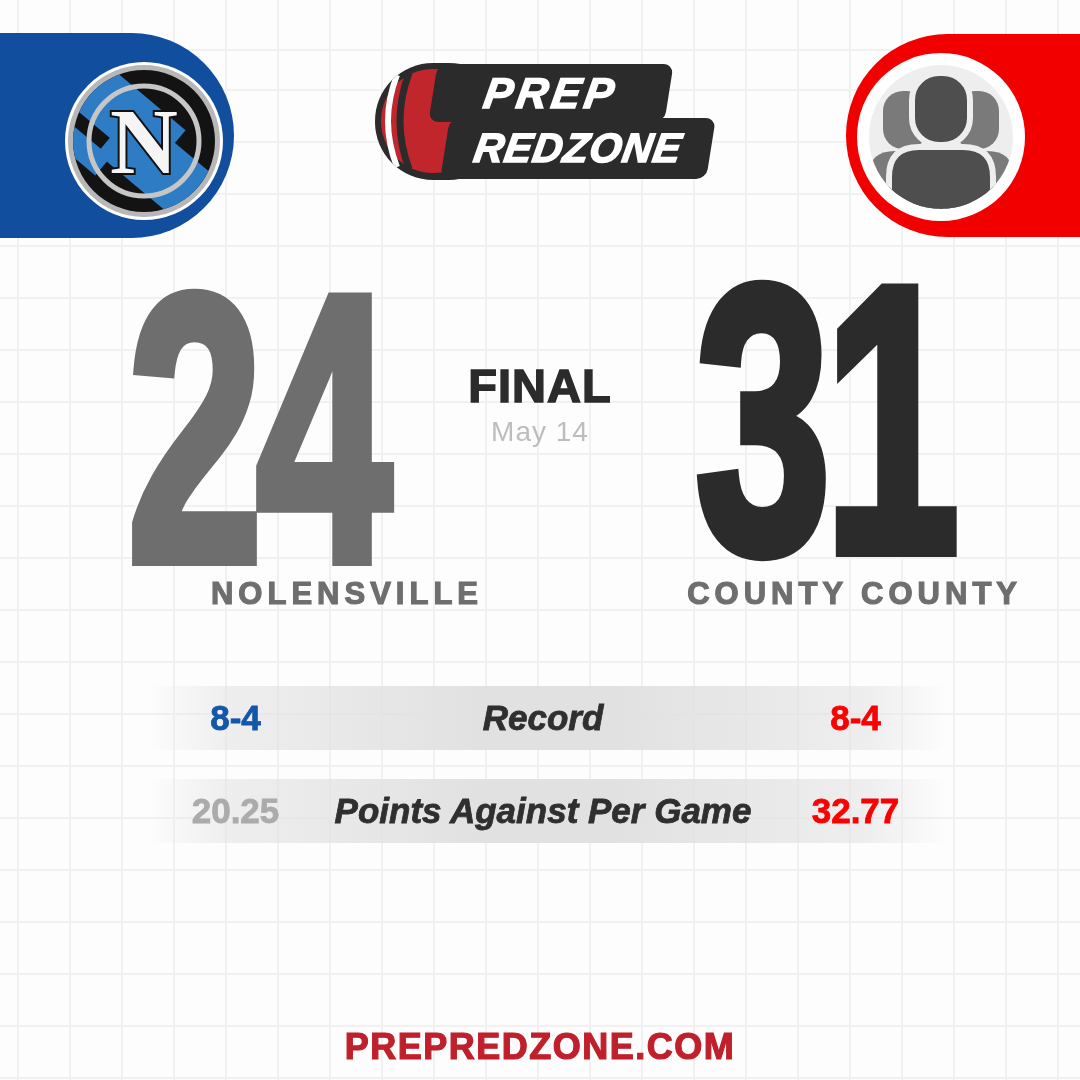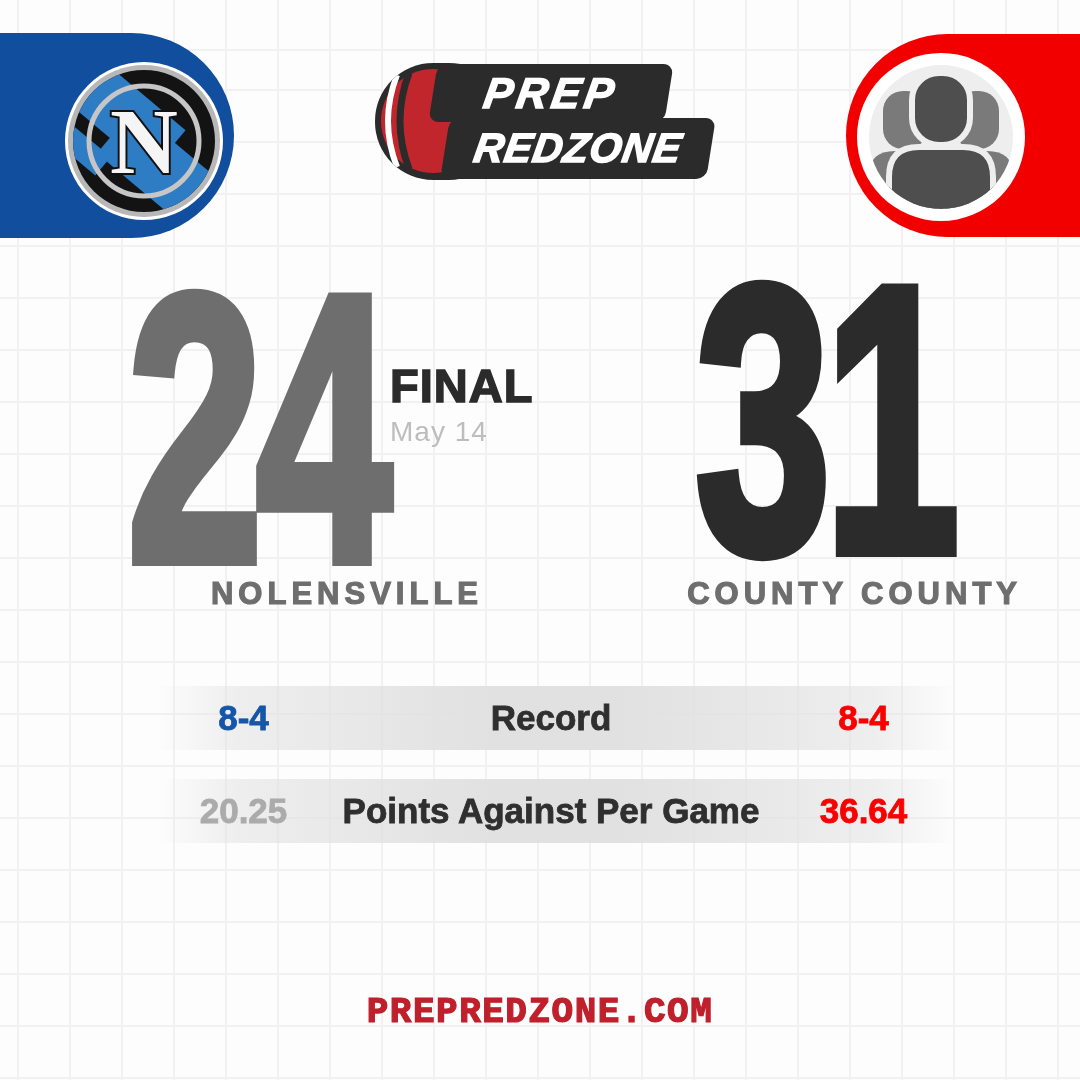--- a/index.html
+++ b/index.html
@@ -35,38 +35,38 @@
   .score span{font-size:380px;line-height:1;font-weight:700;letter-spacing:-10px;
               transform:scaleX(0.64);-webkit-text-stroke:12px currentColor;}
   .score-left{left:86px;top:281px;color:#6e6e6e;}
   .score-right{left:654px;top:272px;color:#2b2b2b;}
 
   .team-name{position:absolute;top:576px;width:400px;text-align:right;font-size:31px;
              font-weight:700;letter-spacing:5px;color:#6e6e6e;-webkit-text-stroke:1.2px #6e6e6e;}
   .team-name-left{left:83px;}
   .team-name-right{left:622px;}
 
-  .center-status{position:absolute;left:390px;top:358px;width:300px;}
+  .center-status{position:absolute;left:390px;top:358px;width:300px;text-align:center;}
   .final-label{font-size:47px;font-weight:700;color:#2b2b2b;letter-spacing:1px;-webkit-text-stroke:1.5px #2b2b2b;}
   .game-date{margin-top:3px;font-size:28px;color:#bdbdbd;letter-spacing:1px;}
 
   
-  .stats{position:absolute;left:156px;top:686px;width:800px;}
+  .stats{position:absolute;left:148px;top:686px;width:800px;}
   .stat-row{height:64px;margin-bottom:29px;display:grid;grid-template-columns:175px 1fr 185px;
             align-items:center;
             background:linear-gradient(90deg, rgba(228,228,228,0) 0%, rgba(226,226,226,0.55) 10%,
                        #e1e1e1 42%, #e1e1e1 58%, rgba(226,226,226,0.55) 90%, rgba(228,228,228,0) 100%);}
   .stat-cell{font-size:35px;font-weight:700;text-align:center;}
-  .stat-label{color:#2f2f2f;-webkit-text-stroke:0.8px #2f2f2f;}
+  .stat-label{color:#2f2f2f;font-style:italic;-webkit-text-stroke:0.8px #2f2f2f;}
   .v-blue{color:#1456a8;-webkit-text-stroke:0.8px #1456a8;}
   .v-gray{color:#ababab;-webkit-text-stroke:0.8px #ababab;}
   .v-red{color:#fb0000;-webkit-text-stroke:0.8px #fb0000;}
 
-  .footer{position:absolute;left:0;top:992px;width:1080px;text-align:center;
-          font-size:36px;font-weight:700;color:#bf202c;letter-spacing:1.5px;font-family:Liberation Mono, monospace;-webkit-text-stroke:1.2px #bf202c;}
+  .footer{position:absolute;left:0;top:1026px;width:1080px;text-align:center;
+          font-size:36px;font-weight:700;color:#bf202c;letter-spacing:1.5px;-webkit-text-stroke:1.2px #bf202c;}
 </style>
 </head>
 <body>
 
 <div class="canvas">
 
   <div class="pill pill-blue"></div>
   <svg class="team-logo-left" viewBox="0 0 160 160">
     <circle cx="80" cy="80" r="79" fill="#ffffff"></circle>
     <circle cx="80" cy="80" r="76" fill="#b7b7b7"></circle>
@@ -146,19 +146,19 @@
 
   <div class="stats">
     <div class="stat-row">
       <div class="stat-cell v-blue">8-4</div>
       <div class="stat-cell stat-label">Record</div>
       <div class="stat-cell v-red">8-4</div>
     </div>
     <div class="stat-row">
       <div class="stat-cell v-gray">20.25</div>
       <div class="stat-cell stat-label">Points Against Per Game</div>
-      <div class="stat-cell v-red">36.64</div>
+      <div class="stat-cell v-red">32.77</div>
     </div>
   </div>
 
   <div class="footer">PREPREDZONE.COM</div>
 
 </div>
 
 </body></html>

